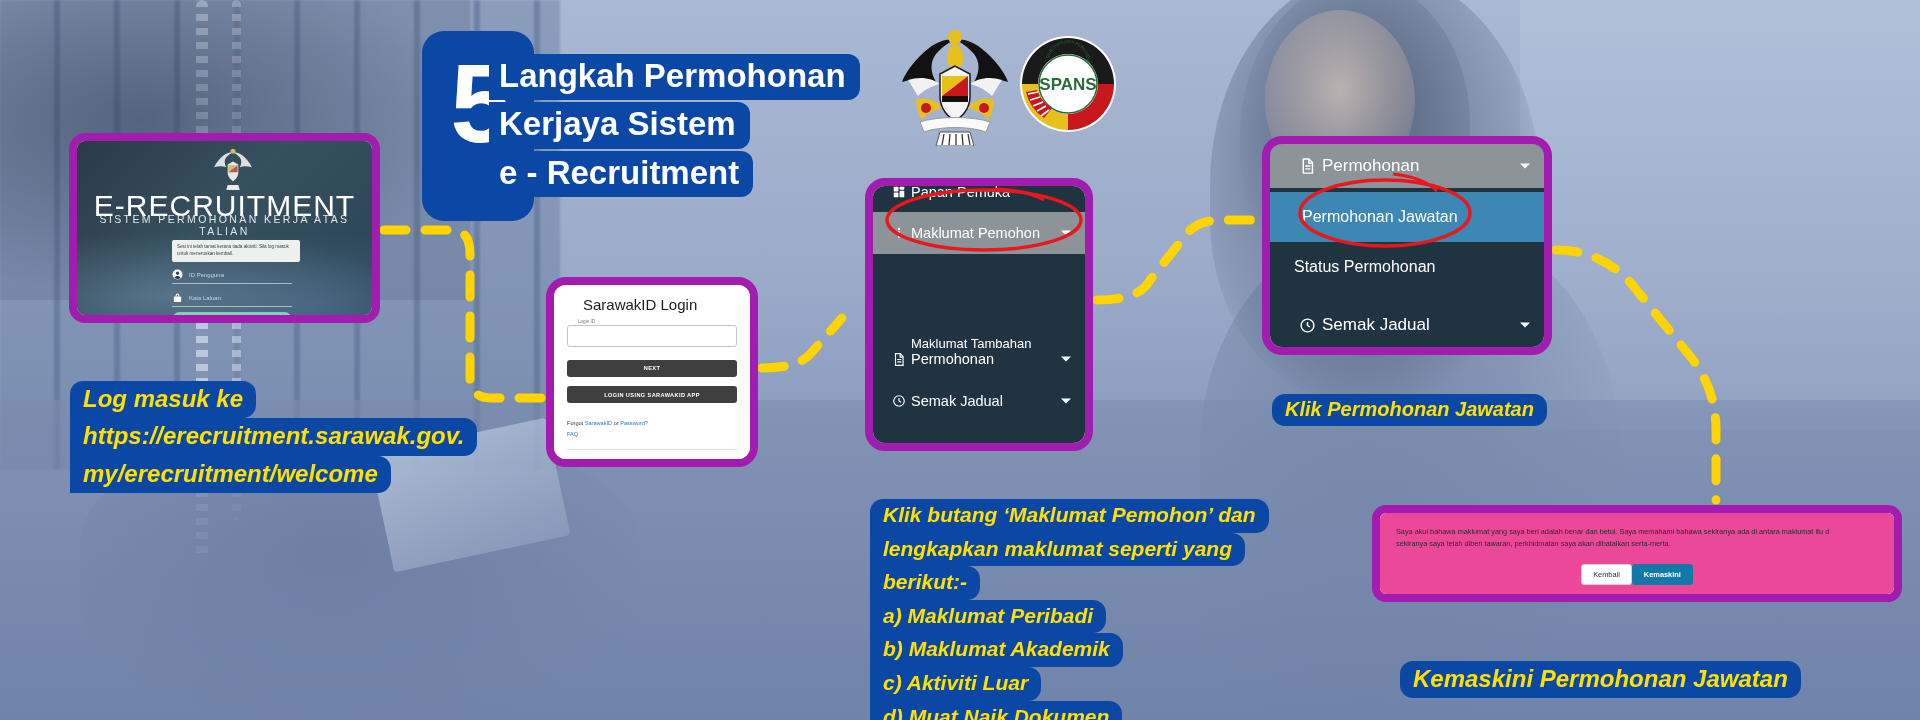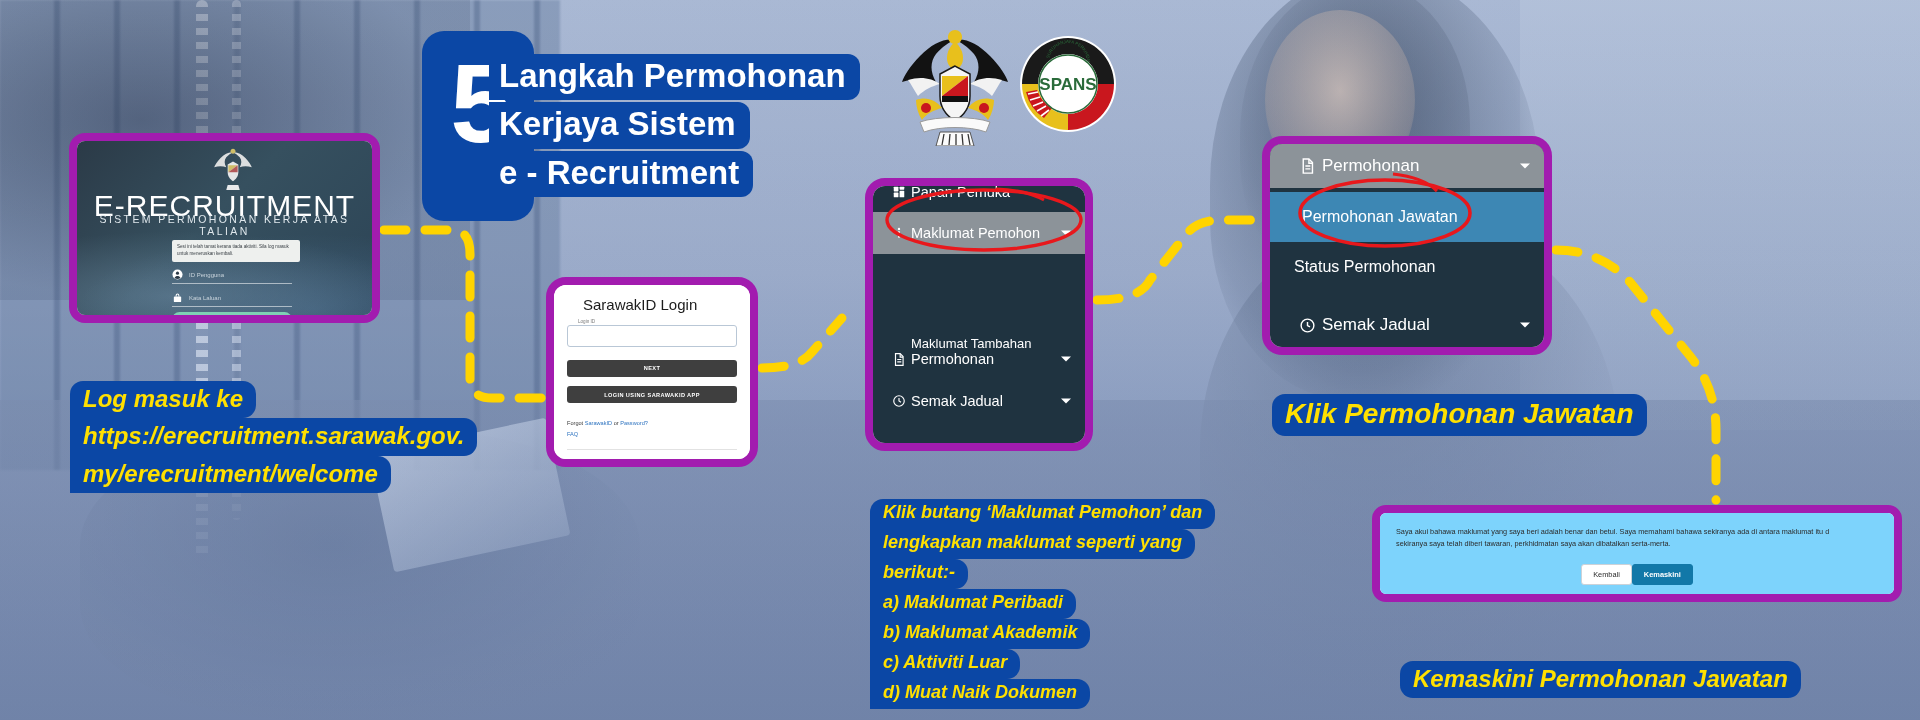--- a/index.html
+++ b/index.html
@@ -220,21 +220,21 @@
   #menu-right .r{position:absolute;left:0;width:100%;}
   .rt-r0{top:0px;height:44px;padding-left:22px;font-size:17px;}
   .rt-r1{top:48px;height:50px;padding-left:32px;font-size:16px;}
   .rt-r2{top:98px;height:50px;padding-left:24px;font-size:16px;}
   .rt-r3{top:156px;height:50px;padding-left:22px;font-size:17px;}
 
   .red-ellipse{position:absolute;pointer-events:none;}
 
   
   #declare{left:1372px;top:505px;width:530px;height:97px;border-radius:14px;}
-  .dec-inner{position:absolute;inset:0;background:#7dd3fc;padding:13px 16px;box-sizing:border-box;}
+  .dec-inner{position:absolute;inset:0;background:#ec4899;padding:13px 16px;box-sizing:border-box;}
   .dec-text{font-size:7.3px;line-height:1.7;color:#2b2b2b;}
   .dec-btns{display:flex;justify-content:center;margin-top:13px;}
   .dec-kembali{
     background:#fff;border:1px solid #ccd2d8;border-radius:3px;
     font-size:7.4px;color:#2b2b2b;padding:5px 11px;cursor:pointer;
   }
   .dec-kemaskini{
     background:#1278a8;border:1px solid #1278a8;border-radius:3px;
     font-size:7.4px;color:#fff;font-weight:700;padding:5px 11px;cursor:pointer;
   }
@@ -248,23 +248,23 @@
     white-space:nowrap;line-height:1.22;
   }
   .cap span:first-child{border-radius:13px 13px 13px 0;margin-top:24px;}
   .cap.single span{border-radius:13px;}
   #cap-url{left:70px;top:357px;font-size:24px;}
   #cap-url span{font-size:24px;border-radius:0 13px 13px 0;}
   #cap-url span:first-child{border-radius:13px 13px 13px 0;}
   #cap-login{left:497px;top:489px;font-size:22px;}
   #cap-login span{font-size:22px;}
   #cap-maklumat{left:870px;top:475px;}
-  #cap-maklumat span{font-size:18px;}
+  #cap-maklumat span{font-size:21px;}
   #cap-klikpj{left:1272px;top:370px;}
-  #cap-klikpj span{font-size:28px;border-radius:13px;}
+  #cap-klikpj span{font-size:20px;border-radius:13px;}
   #cap-kemaskini{left:1400px;top:637px;}
   #cap-kemaskini span{font-size:24px;border-radius:13px;}
 
   
   .dash{position:absolute;}
 </style>
 </head>
 <body>
 
 <div id="stage">

